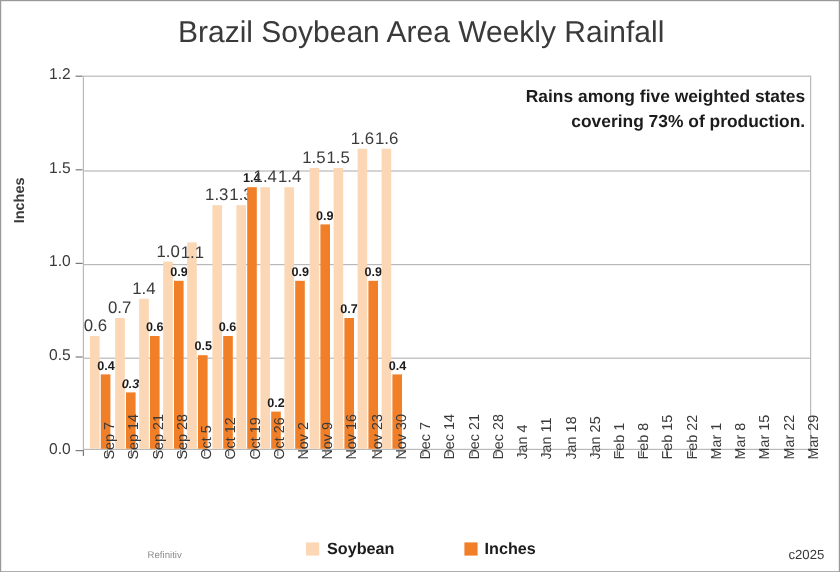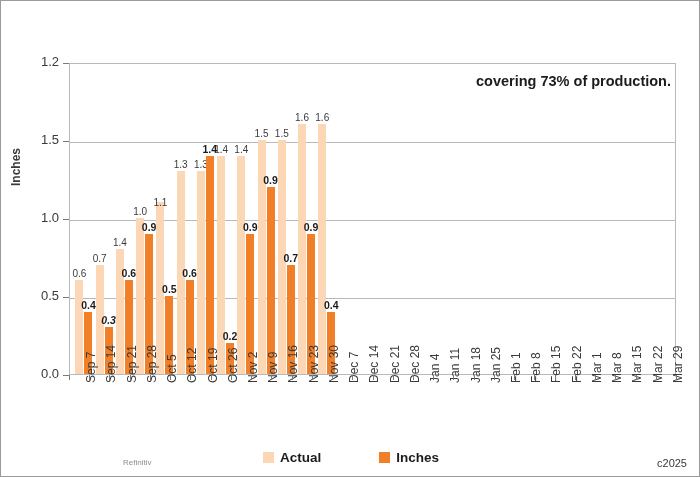--- a/index.html
+++ b/index.html
@@ -98,21 +98,21 @@
   .bar-label {
     position: absolute;
     font-size: 9.5px;
     white-space: nowrap;
     color: #2b2b2b;
     text-align: center;
     width: 26px;
   }
   .bar-label.normal {
     font-weight: 400;
-    font-size: 10px;
+    font-size: 14px;
     color: #3a3a3a;
     left: -8px;
   }
   .bar-label.actual {
     font-weight: bold;
     font-size: 10.5px;
     color: #1c1c1c;
     left: 1px;
   }
 
@@ -187,20 +187,21 @@
     top: 456px;
     font-size: 11px;
     color: #3a3a3a;
   }
 </style>
 </head>
 <body>
 
 <div id="root">
 
+  <div id="chart-title">Brazil Soybean Area Weekly Rainfall</div>
 
   <div id="y-axis-title">Inches</div>
 
   <div id="y-ticks">
       <div class="y-tick-label" style="top: 365px;">0.0</div>
       <div class="y-tick-mark" style="top: 374px;"></div>
       <div class="y-tick-label" style="top: 287px;">0.5</div>
       <div class="y-tick-mark" style="top: 296px;"></div>
       <div class="y-tick-label" style="top: 209px;">1.0</div>
       <div class="y-tick-mark" style="top: 218px;"></div>
@@ -236,21 +237,21 @@
           <div class="bar-label actual" style="bottom: 94.6px;">0.6</div>
         </div>
         <div class="bar-group" style="left: 65.1513px; width: 20.2333px;">
           <div class="bar normal" style="height: 156px; background: rgb(251, 215, 181);"></div>
           <div class="bar-label normal" style="bottom: 157px;">1.0</div>
           <div class="bar actual" style="height: 140.4px; background: rgb(241, 127, 39);"></div>
           <div class="bar-label actual" style="bottom: 141.4px;">0.9</div>
         </div>
         <div class="bar-group" style="left: 85.3847px; width: 20.2333px;">
           <div class="bar normal" style="height: 171.6px; background: rgb(251, 215, 181);"></div>
-          <div class="bar-label normal" style="bottom: 166px;">1.1</div>
+          <div class="bar-label normal" style="bottom: 156px;">1.1</div>
           <div class="bar actual" style="height: 78px; background: rgb(241, 127, 39);"></div>
           <div class="bar-label actual" style="bottom: 79px;">0.5</div>
         </div>
         <div class="bar-group" style="left: 105.618px; width: 20.2333px;">
           <div class="bar normal" style="height: 202.8px; background: rgb(251, 215, 181);"></div>
           <div class="bar-label normal" style="bottom: 203.8px;">1.3</div>
           <div class="bar actual" style="height: 93.6px; background: rgb(241, 127, 39);"></div>
           <div class="bar-label actual" style="bottom: 94.6px;">0.6</div>
         </div>
         <div class="bar-group" style="left: 125.851px; width: 20.2333px;">
@@ -373,27 +374,28 @@
       <div class="x-tick-mark" style="left: 614.3px;"></div>
       <div class="x-tick-label" style="left: 629.417px;">Mar 15</div>
       <div class="x-tick-mark" style="left: 634.533px;"></div>
       <div class="x-tick-label" style="left: 649.65px;">Mar 22</div>
       <div class="x-tick-mark" style="left: 654.767px;"></div>
       <div class="x-tick-label" style="left: 669.883px;">Mar 29</div>
       <div class="x-tick-mark" style="left: 675px;"></div>
     </div>
 
   <div id="annotation">
+      <div>Rains among five weighted states</div>
       <div>covering 73% of production.</div>
     </div>
 
   <div id="legend">
       <div class="legend-item">
         <span class="legend-swatch" style="background: rgb(251, 215, 181);"></span>
-        <span class="legend-label">Actual</span>
+        <span class="legend-label">Soybean</span>
       </div>
       <div class="legend-item">
         <span class="legend-swatch" style="background: rgb(241, 127, 39);"></span>
         <span class="legend-label">Inches</span>
       </div>
     </div>
 
   <div id="source-mark">Refinitiv</div>
   <div id="copyright-mark">c2025</div>
 

